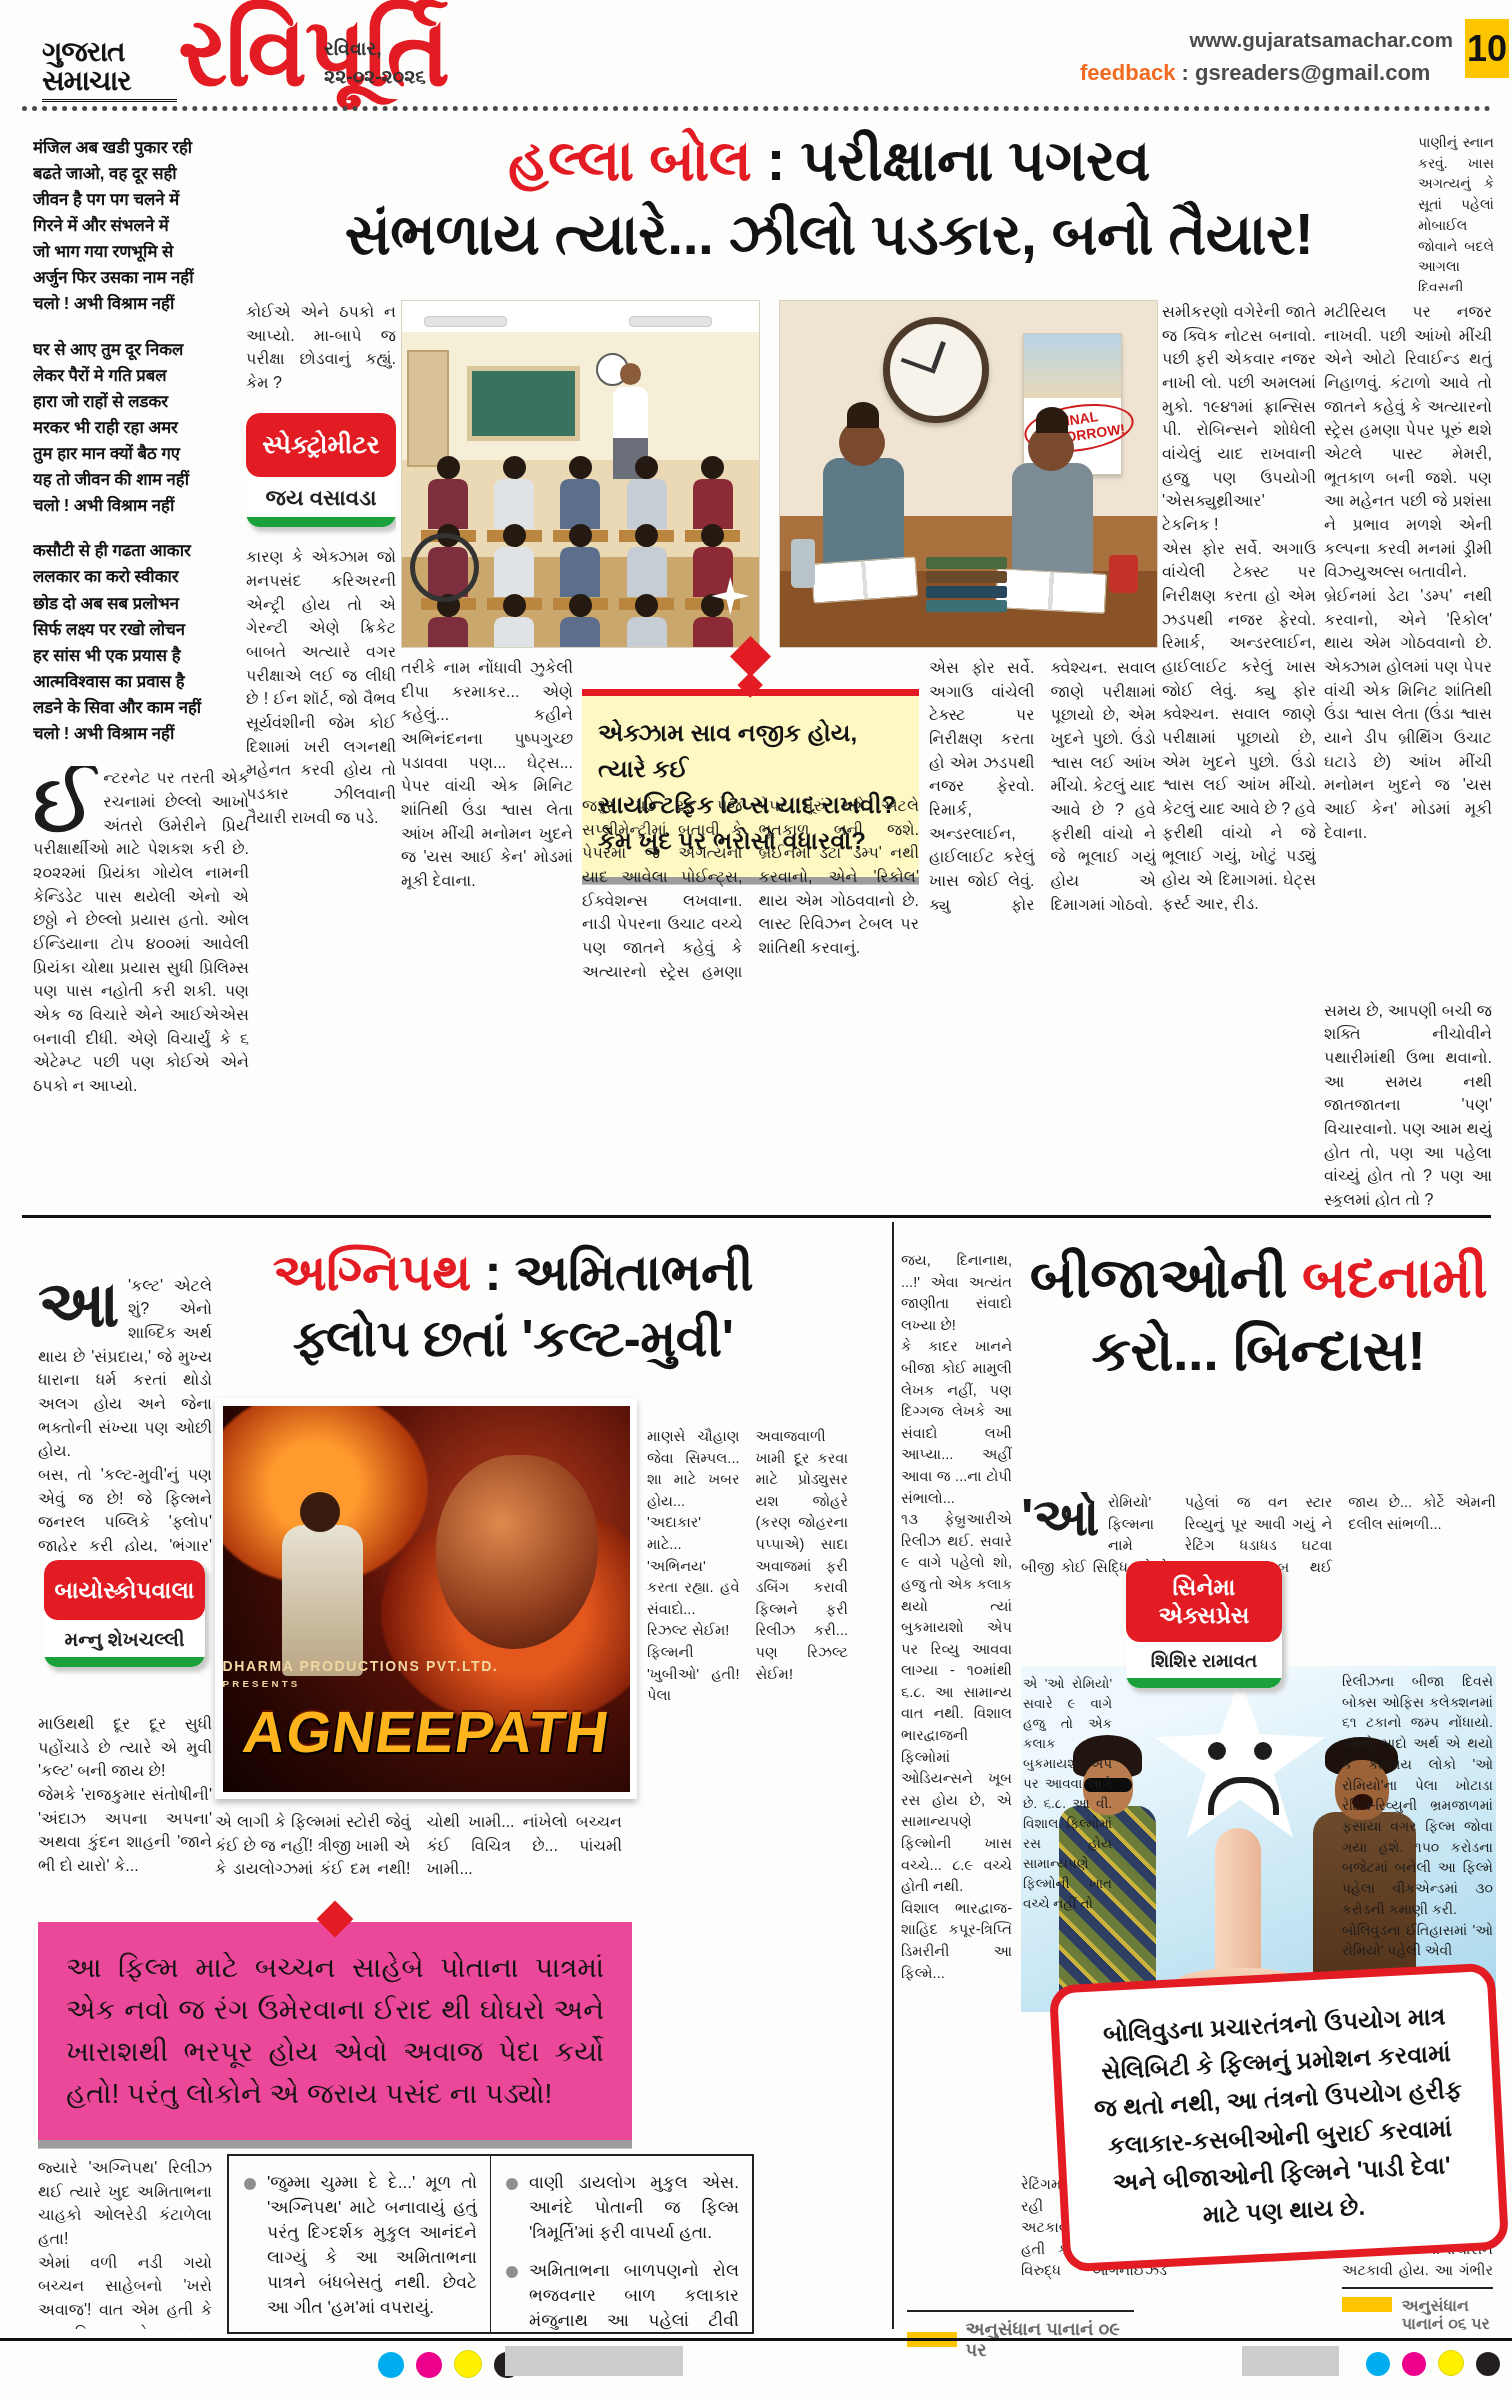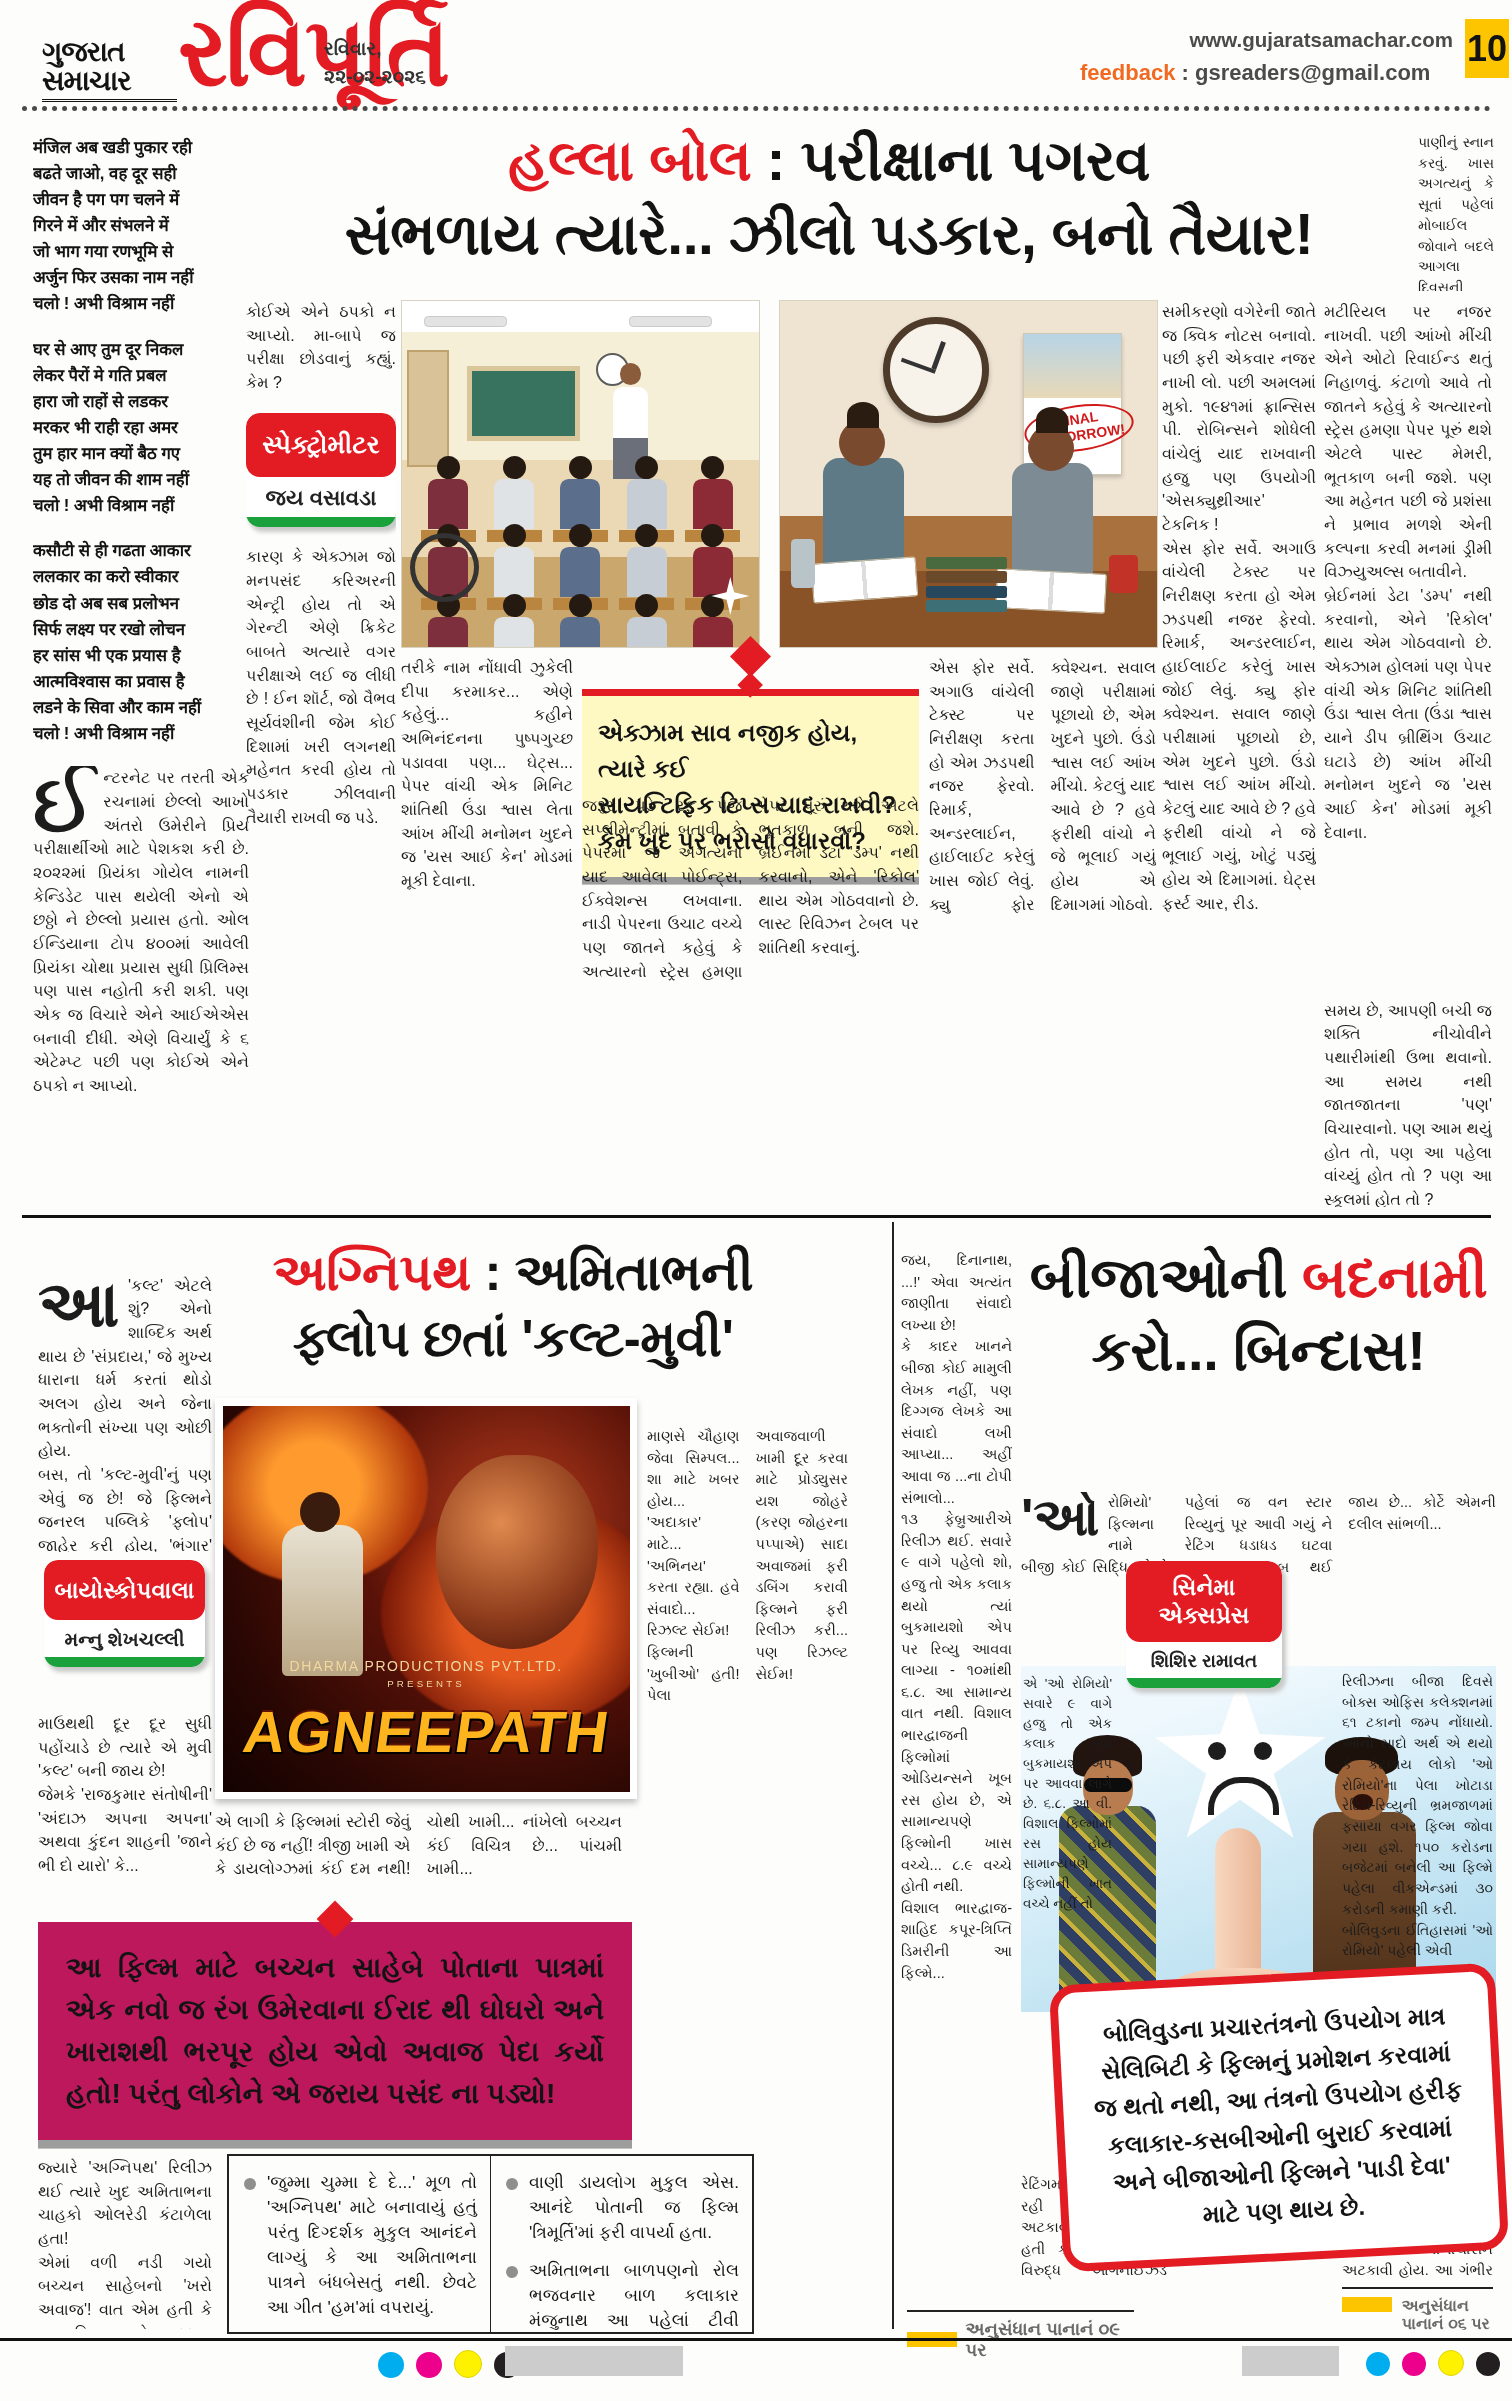--- a/index.html
+++ b/index.html
@@ -16,21 +16,21 @@
   .hl-2{font-size:51px}
   .poem{font-size:16.7px;font-weight:700;line-height:1.56;white-space:pre-line}
   .stanza{margin-bottom:19.4px}
   
   .hcard{background:#fff;border-radius:14px;box-shadow:3.8px 4.9px 4.3px #c9c9c9;overflow:hidden;text-align:center}
   .hcard .redpart{background:#e31b23;color:#fff;font-weight:800;display:flex;align-items:center;justify-content:center;border-radius:14px;margin:0}
   .hcard .byline{font-weight:800;color:#222;padding:7.6px 0 6.5px 0}
   .hcard .greenbar{height:9.7px;background:#1ba13c;border-radius:0 0 10.8px 10.8px}
   
   .qbox{background:#fef9c3;border-top:7.6px solid #e31b23;box-shadow:0 7.6px 0 #9d9d9d;text-align:left;font-weight:800;line-height:1.5}
-  .creambox{background:#be185d;box-shadow:0 8.6px 0 #9d9d9d;font-weight:700;line-height:1.5;text-align:justify}
+  .creambox{background:#ec4899;box-shadow:0 8.6px 0 #9d9d9d;font-weight:400;line-height:1.5;text-align:justify}
   .dia{background:#e31b23;transform:rotate(45deg)}
   .redbox{border:8.6px solid #e31b23;border-radius:26px;background:#fff;font-weight:800;text-align:center;line-height:1.55}
   .cont{display:flex;align-items:flex-start;gap:9.7px;font-weight:700;color:#6a6a6a;font-size:18.4px;border-top:2.2px solid #222;padding-top:7.6px;justify-content:center}
   .dash{width:50px;height:15px;background:#fdc500;flex:0 0 auto}
   .bullet-item{position:relative;padding-left:25px;margin-bottom:13px;font-size:17.3px;line-height:1.45;text-align:justify}
   .bullet-item::before{content:"";position:absolute;left:2.2px;top:7.6px;width:12px;height:12px;border-radius:50%;background:#8f8f8f}
   
   .photo{overflow:hidden;border:0.5px solid #d8d2c2}
   .classroom{background:linear-gradient(#ffffff 0 9%,#f6efd8 9% 46%,#ead9b4 46% 74%,#caa76c 74% 100%)}
   .light{position:absolute;height:8.6px;background:#e3e3e3;border:1.1px solid #c9c9c9;border-radius:4.3px}
@@ -62,21 +62,21 @@
   .bookstack span{height:12px;margin-top:2.2px;border-radius:2.2px}
   .mug{position:absolute;border-radius:4.3px 4.3px 5.4px 5.4px}
   .openbook{position:absolute;background:linear-gradient(90deg,#fff 0 48%,#ddd 48% 52%,#fff 52%);border:1.1px solid #cbbfa5;border-radius:3.2px;transform:rotate(-4deg)}
   
   .poster{background:#fff;padding:7.6px;box-shadow:0 4.3px 6.5px rgba(0,0,0,.25)}
   .poster-in{position:relative;width:100%;height:100%;background:radial-gradient(circle at 72% 30%,#8e2a14 0 18%,#5a1208 40%,#2a0703 75%,#120201);overflow:hidden}
   .flame{position:absolute;border-radius:50%;filter:blur(1.1px)}
   .pface{position:absolute;border-radius:50% 46% 54% 50%;background:radial-gradient(circle at 40% 35%,#e08a4e,#8e3c1c 60%,#4a1408)}
   .pboy{position:absolute;width:81px;height:151px;background:linear-gradient(#e8e2d2,#b9a684);border-radius:21.6px 21.6px 5.4px 5.4px}
   .pboy::before{content:"";position:absolute;top:-33px;left:18.4px;width:40px;height:40px;border-radius:50%;background:#3a1c0e}
-  .poster-studio{position:absolute;width:100%;text-align:center;color:#f1d7a0;font-weight:400;letter-spacing:1.6px}
+  .poster-studio{position:absolute;width:100%;color:#f1d7a0;font-weight:700;letter-spacing:1.6px}
   .poster-title{position:absolute;width:100%;text-align:center;font-weight:900;color:#ffb41e;transform:skewX(-8deg);text-shadow:2.2px 2.2px 0 #000,-1.6px 1.6px 0 #000,0 -1.6px 0 #5e1303;letter-spacing:1.1px}
   
   .starimg{background:linear-gradient(160deg,#eef8fd 0 20%,#cfeaf6 55%,#a9d7ec)}
   .sadstar{position:absolute;background:#fff;clip-path:polygon(50% 0%,61% 33%,98% 35%,69% 56%,80% 93%,50% 71%,20% 93%,31% 56%,2% 35%,39% 33%);filter:drop-shadow(0 3.2px 4.3px rgba(0,0,0,.2))}
   .eye{position:absolute;width:18.4px;height:18.4px;border-radius:50%;background:#1d1d1d}
   .frown{position:absolute;width:59px;height:32px;border:6.5px solid #1d1d1d;border-bottom:none;border-radius:32px 32px 0 0}
   .fist{position:absolute;background:linear-gradient(#f6d3ba,#e5ad8b);border-radius:44% 44% 38% 38%}
   .finger{position:absolute;background:linear-gradient(90deg,#f8d8c0,#e9b494);border-radius:24px}
   .actor1{position:absolute;border-radius:18.4px 18.4px 0 0;background:repeating-linear-gradient(45deg,#6b7b3a 0 9.7px,#2f3f63 9.7px 19.4px,#c9b23c 19.4px 24px)}
   .actor1 .face{position:absolute;top:-46px;left:24px;width:50px;height:55px;border-radius:46%;background:#b97c4e}

